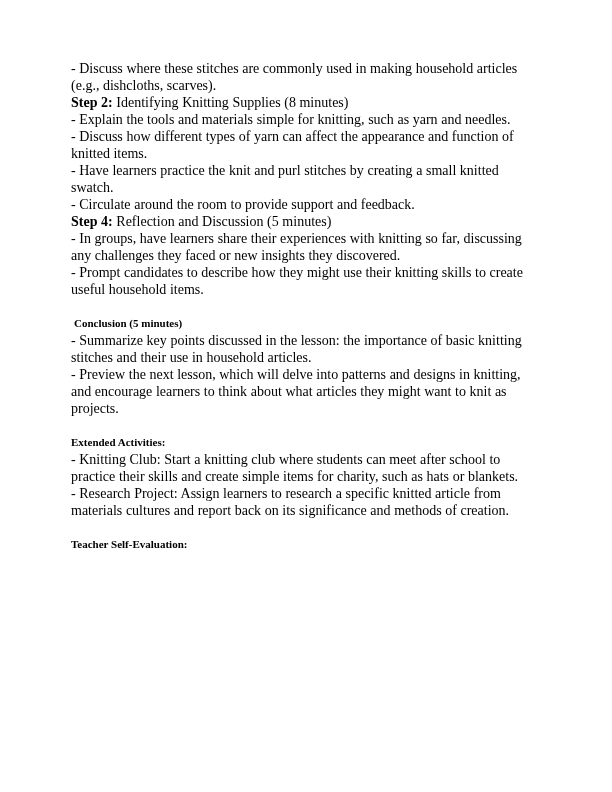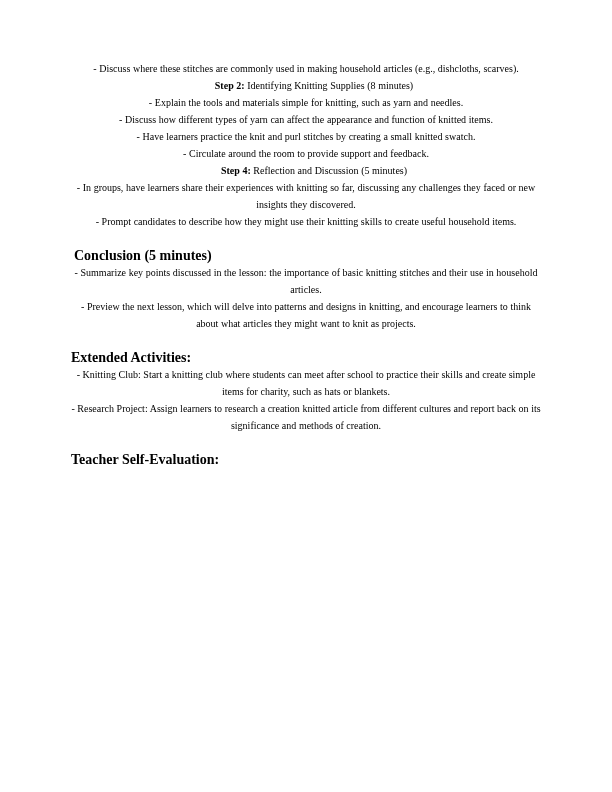--- a/index.html
+++ b/index.html
@@ -23,35 +23,34 @@
     background: #ffffff;
     box-sizing: border-box;
   }
   .text-column {
     position: absolute;
     left: 71px;
     top: 60px;
     width: 470px;
   }
   .para {
-    font-size: 10px;
+    font-size: 14px;
     line-height: 17.0px;
-    text-align: center;
+    text-align: left;
     margin: 0;
     padding: 0;
     white-space: normal;
     word-spacing: 0.1px;
   }
   .para b,
   .heading {
     font-weight: bold;
-    margin-left: 16px;
   }
   .heading {
-    font-size: 14px;
+    font-size: 11px;
     line-height: 17.0px;
     margin: 0;
     padding: 0;
   }
   
   .gap-before {
     margin-top: 17.0px;
   }
   .indent-heading {
     padding-left: 3px;
@@ -89,20 +88,20 @@
 
     <p class="para">- Summarize key points discussed in the lesson: the importance of basic knitting stitches and their use in household articles.</p>
 
 
     <p class="para">- Preview the next lesson, which will delve into patterns and designs in knitting, and encourage learners to think about what articles they might want to knit as projects.</p>
 
     <p class="heading gap-before">Extended Activities:</p>
 
     <p class="para">- Knitting Club: Start a knitting club where students can meet after school to practice their skills and create simple items for charity, such as hats or blankets.</p>
 
-    <p class="para">- Research Project: Assign learners to research a creation knitted article from different cultures and report back on its significance and methods of creation.</p>
+    <p class="para">- Research Project: Assign learners to research a specific knitted article from materials cultures and report back on its significance and methods of creation.</p>
 
 
     <p class="heading gap-before">Teacher Self-Evaluation:</p>
 
     <div class="tail-space"></div>
   </div>
 </div>
 
 </body></html>

